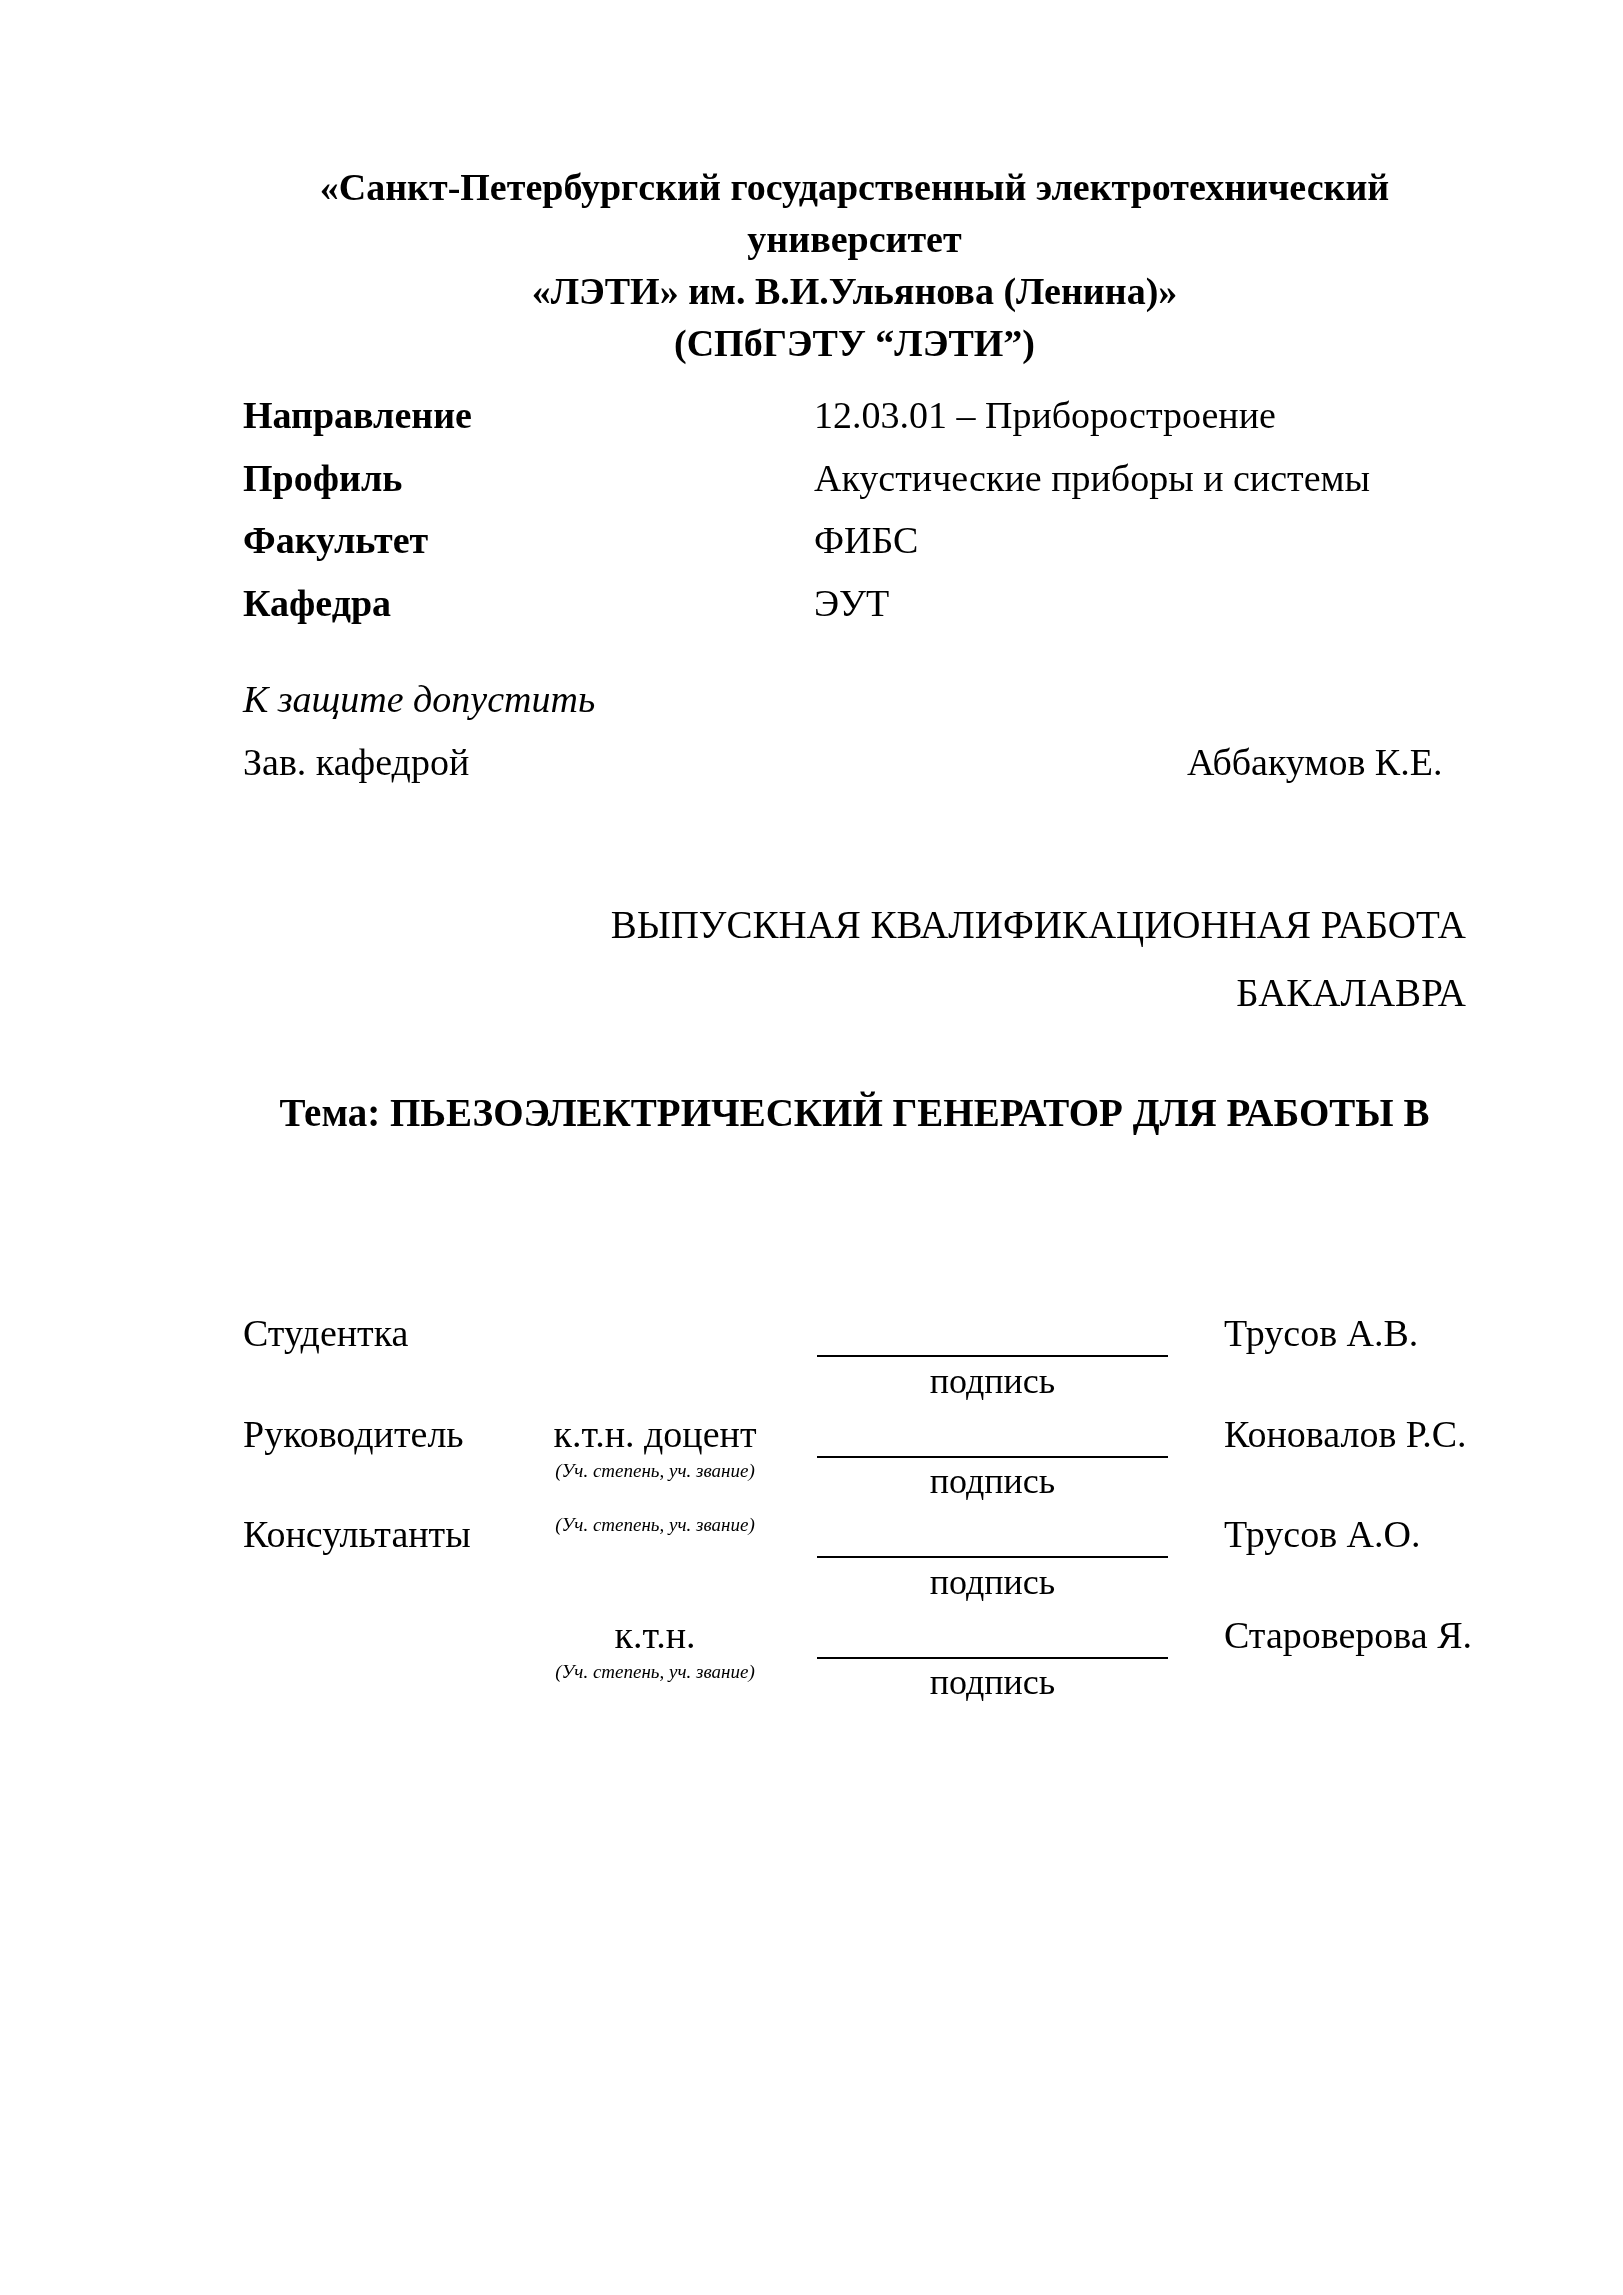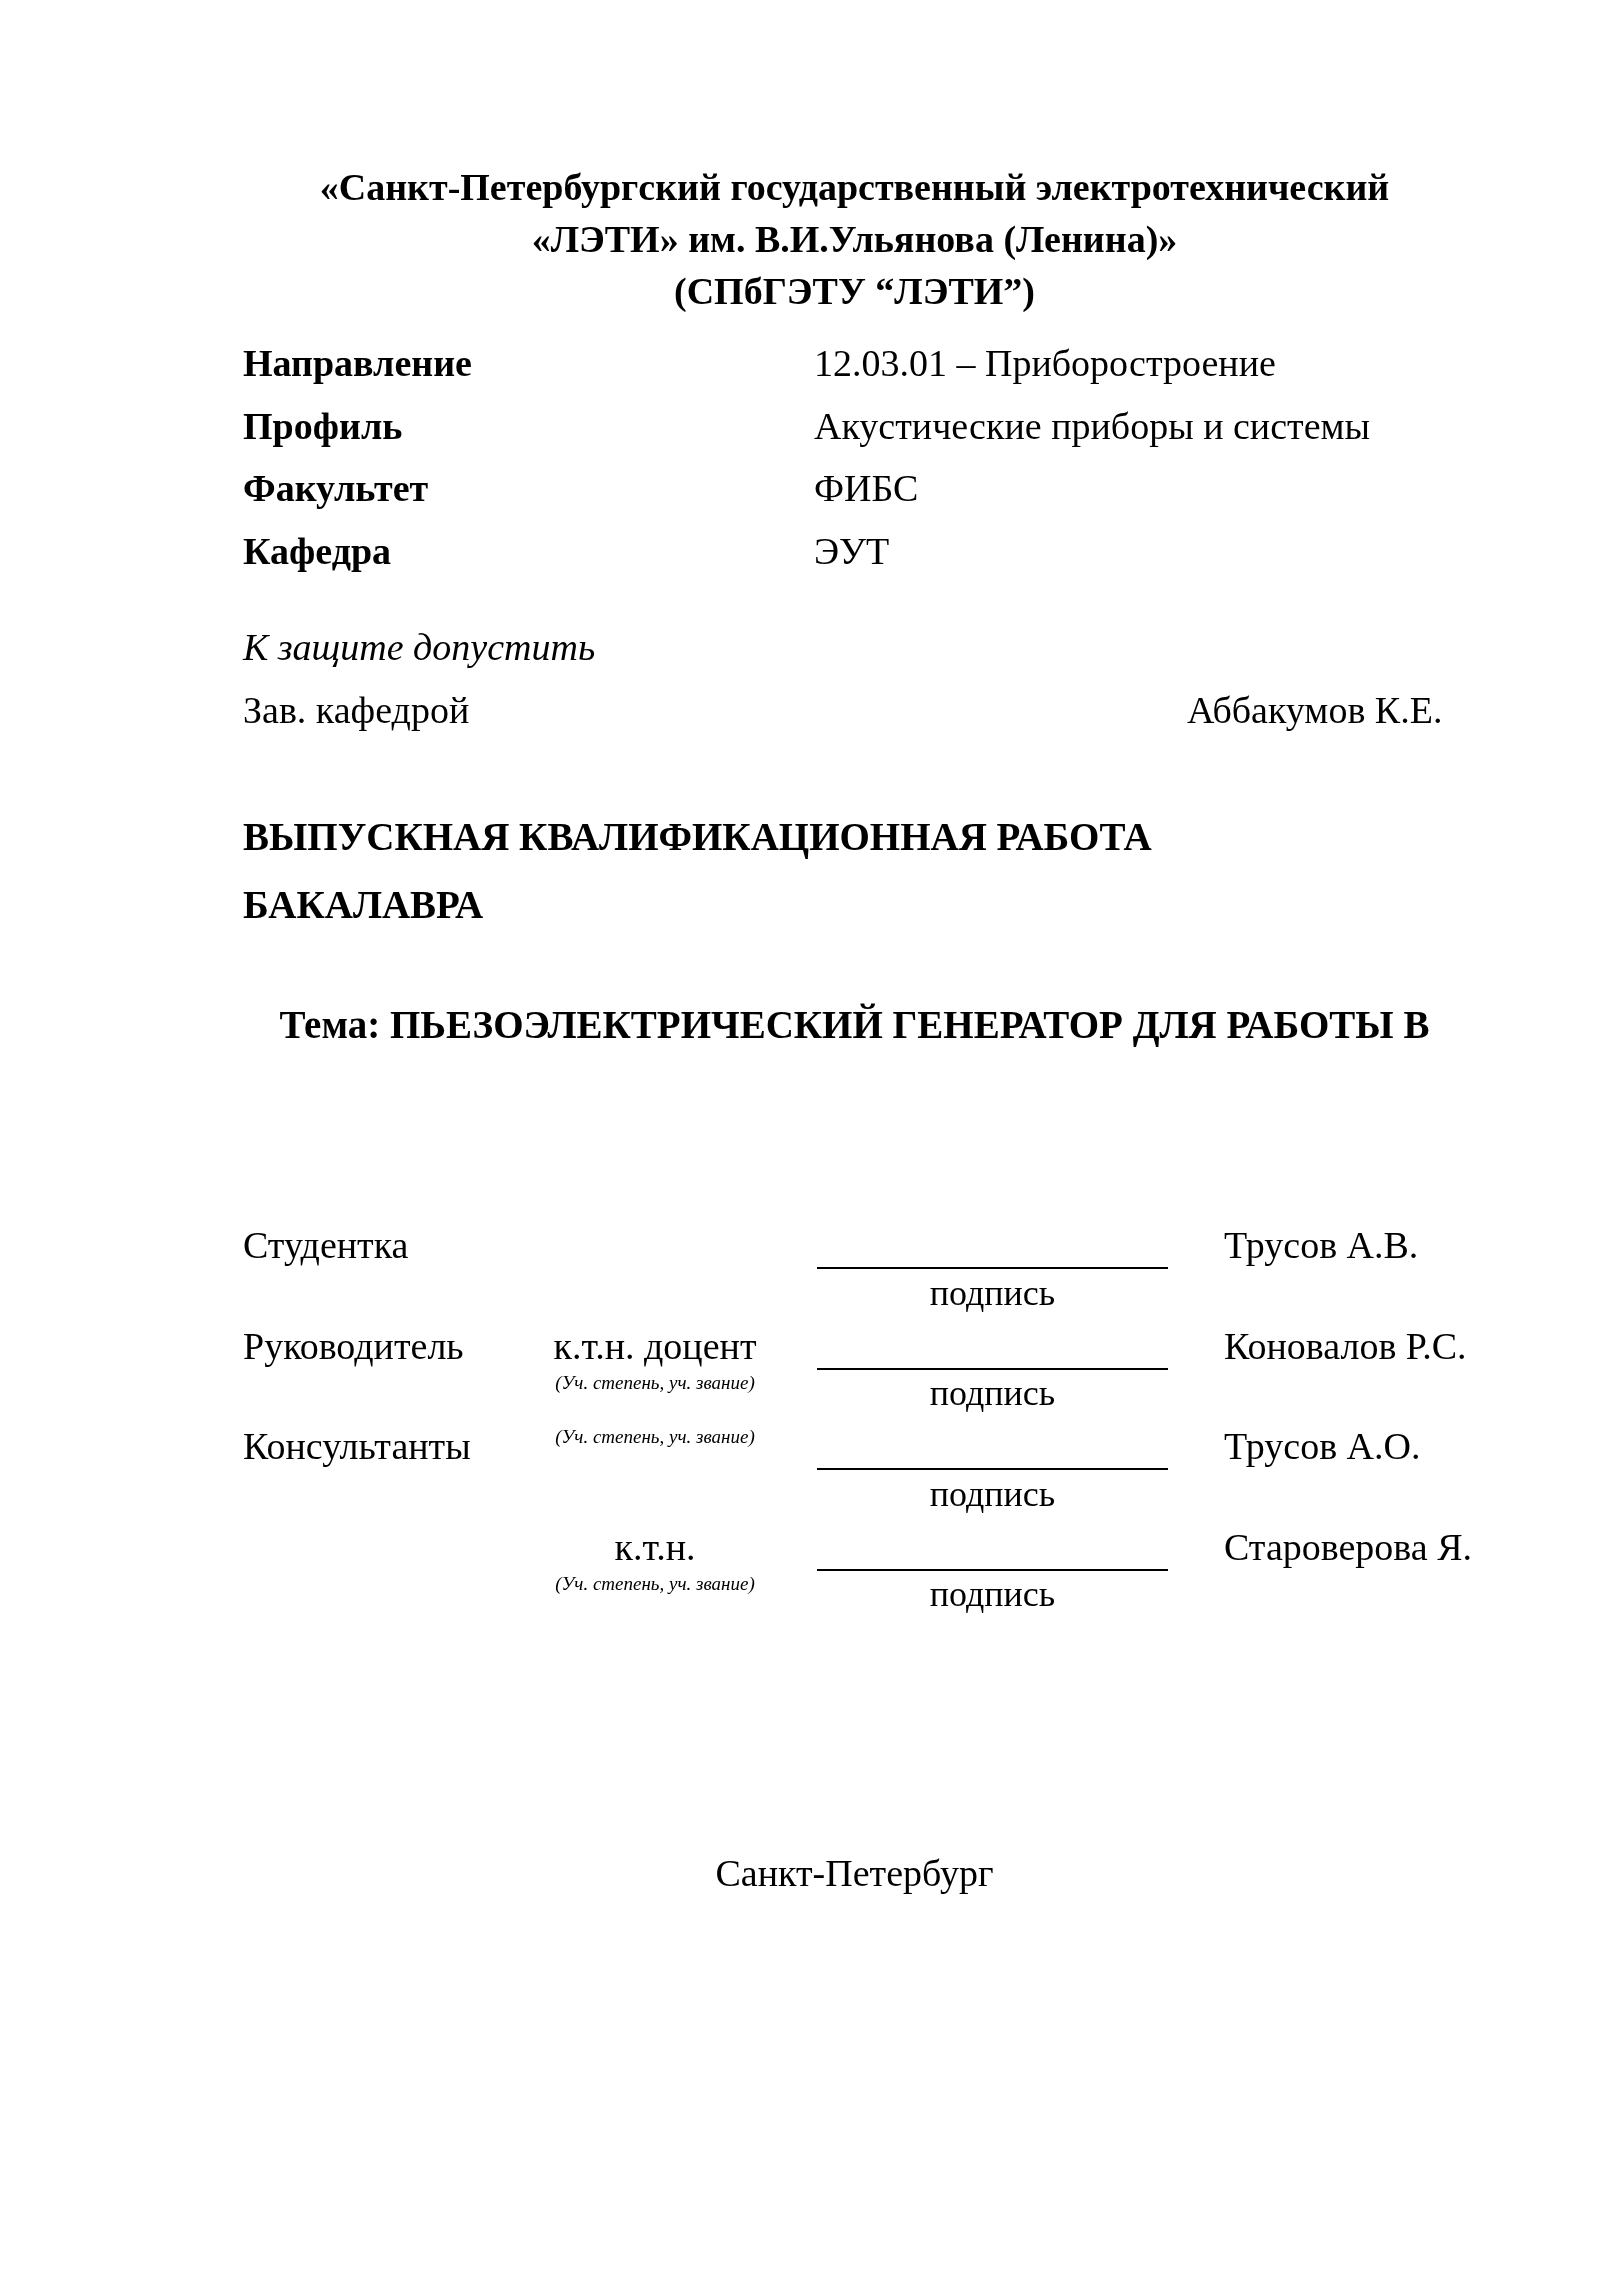--- a/index.html
+++ b/index.html
@@ -50,23 +50,23 @@
   .admission-row {
     display: flex;
     justify-content: space-between;
     line-height: 43px;
     margin-top: 20.4px;
     padding-right: 23.6px;
   }
 
   
   .work-type {
-    margin-top: 83px;
-    text-align: left;
-    font-weight: bold;
+    margin-top: 119px;
+    text-align: right;
+    font-weight: normal;
     font-size: 39px;
     line-height: 43px;
   }
   .work-type .line2 { margin-top: 25px; }
 
   
   .theme {
     margin-top: 77px;
     text-align: center;
     font-weight: bold;
@@ -118,20 +118,21 @@
   }
   .footer .year { margin-top: 20.4px; }
 </style>
 </head>
 <body>
 
 <div class="page">
 
   <div class="uni-header">
     <div>«Санкт-Петербургский государственный электротехнический</div>
+    <div>университет</div>
     <div>«ЛЭТИ» им. В.И.Ульянова (Ленина)»</div>
     <div>(СПбГЭТУ “ЛЭТИ”)</div>
   </div>
 
   <div class="info-fields">
     <div class="info-row">
       <span class="info-label">Направление</span>
       <span class="info-value">12.03.01 – Приборостроение</span>
     </div>
     <div class="info-row">

